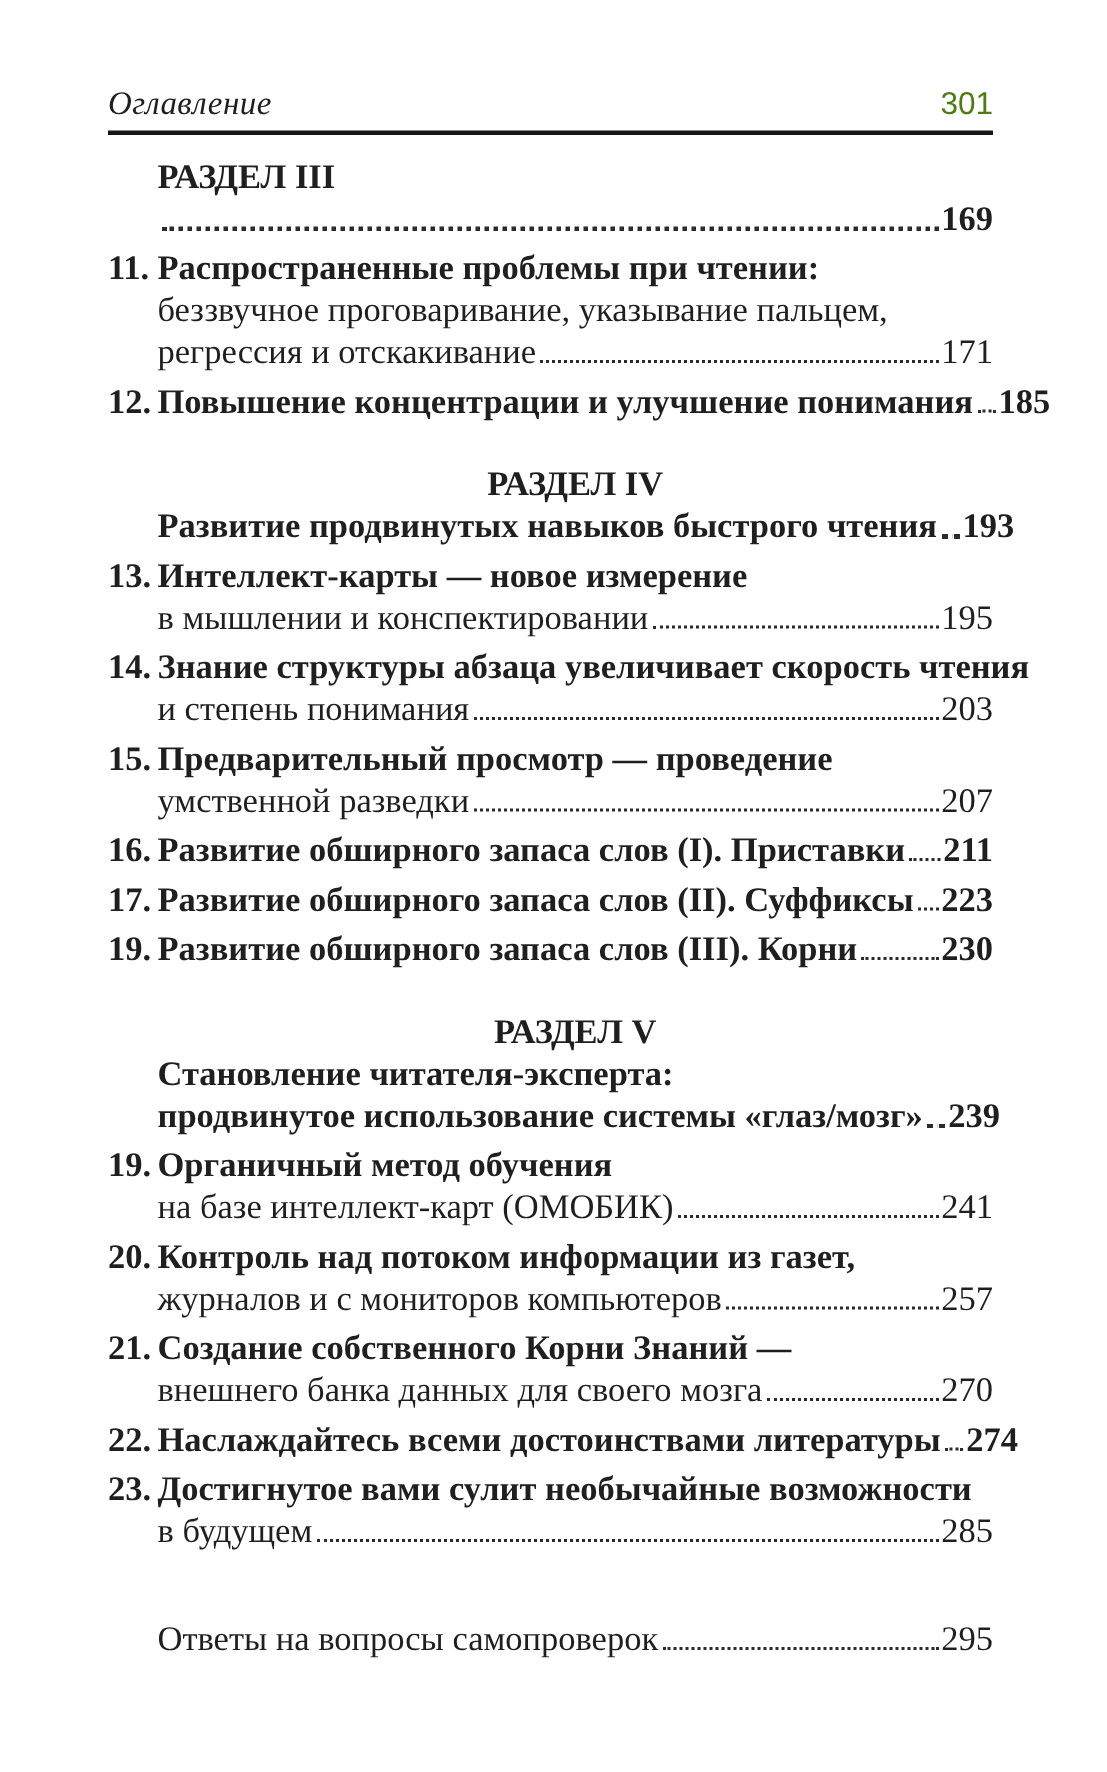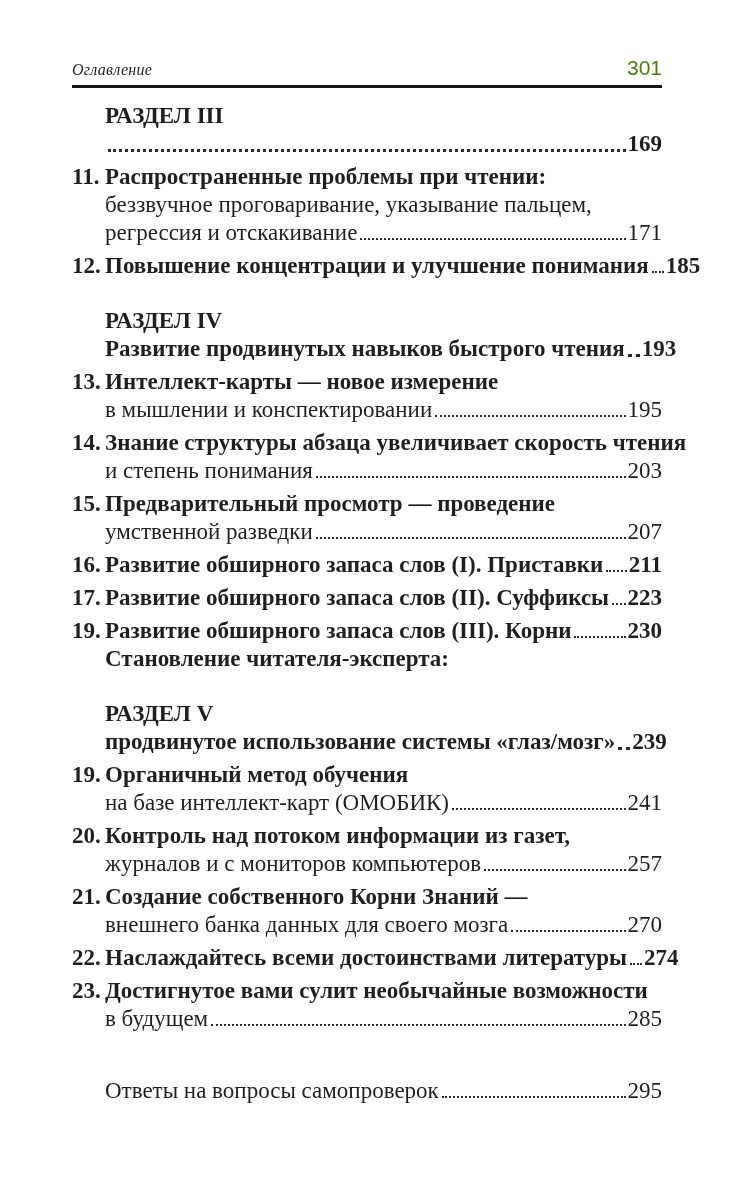--- a/index.html
+++ b/index.html
@@ -18,21 +18,21 @@
   
   .runhead {
     display: flex;
     align-items: baseline;
     justify-content: space-between;
     border-bottom: 3px solid #161616;
     padding-bottom: 5px;
   }
   .runtitle {
     font-style: italic;
-    font-size: 16px;
+    font-size: 22px;
     letter-spacing: 0.3px;
   }
   .folio {
     font-family: "Liberation Sans", "DejaVu Sans", sans-serif;
     font-size: 21px;
     color: #4d7c0f;
   }
   
   .toc { margin-top: 13px; }
   .row {
@@ -52,21 +52,21 @@
     min-width: 12px;
     align-self: flex-end;
     border-bottom: 2px dotted #2b2b2b;
     margin: 0 2px 7px 3px;
   }
   .pg { flex: 0 0 auto; }
   .b { font-weight: bold; }
   .b .dots { border-bottom-width: 3px; margin-bottom: 6px; }
   .gap-f { margin-top: 14px; }   
   .gap-e { margin-top: 5px; font-weight: bold; }    
-  .gap-s { margin-top: 27px; }   
+  .gap-s { margin-top: 27px; justify-content: center; }   
   .gap-a { margin-top: 44px; }   
 </style>
 </head>
 <body>
 
 <div class="page">
 
   <div class="runhead">
     <span class="runtitle">Оглавление</span>
     <span class="folio">301</span>
@@ -158,27 +158,27 @@
       <span class="dots"></span>
       <span class="pg">223</span>
     </div>
     <div class="row gap-e">
       <span class="num">19.</span>
       <span class="txt">Развитие обширного запаса слов (III). Корни</span>
       <span class="dots"></span>
       <span class="pg">230</span>
     </div>
 
+    <div class="row b gap-s">
+      <span class="num"></span>
+      <span class="txt">РАЗДЕЛ V</span>
+    </div>
     <div class="row b">
       <span class="num"></span>
       <span class="txt">Становление читателя-эксперта:</span>
-    </div>
-    <div class="row b gap-s">
-      <span class="num"></span>
-      <span class="txt">РАЗДЕЛ V</span>
     </div>
     <div class="row b">
       <span class="num"></span>
       <span class="txt">продвинутое использование системы «глаз/мозг»</span>
       <span class="dots"></span>
       <span class="pg">239</span>
     </div>
 
     <div class="row gap-e">
       <span class="num">19.</span>

